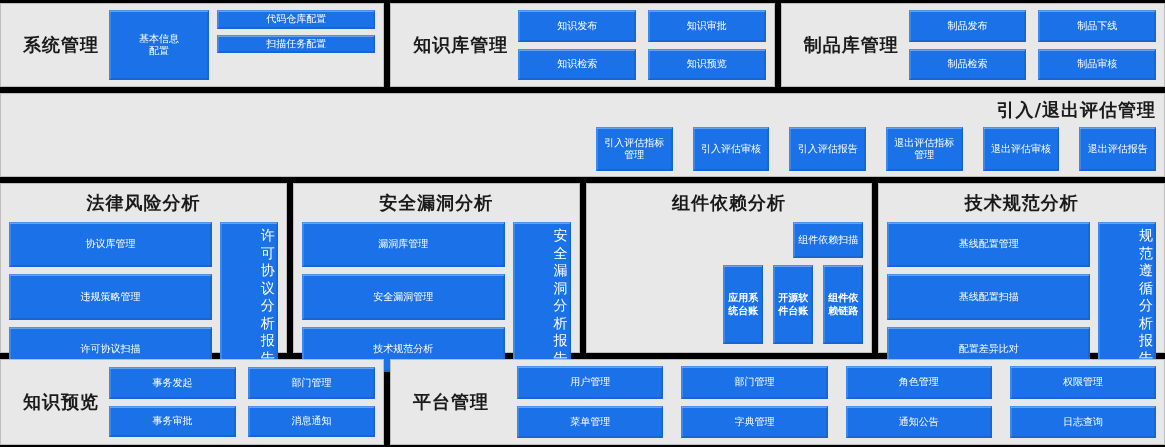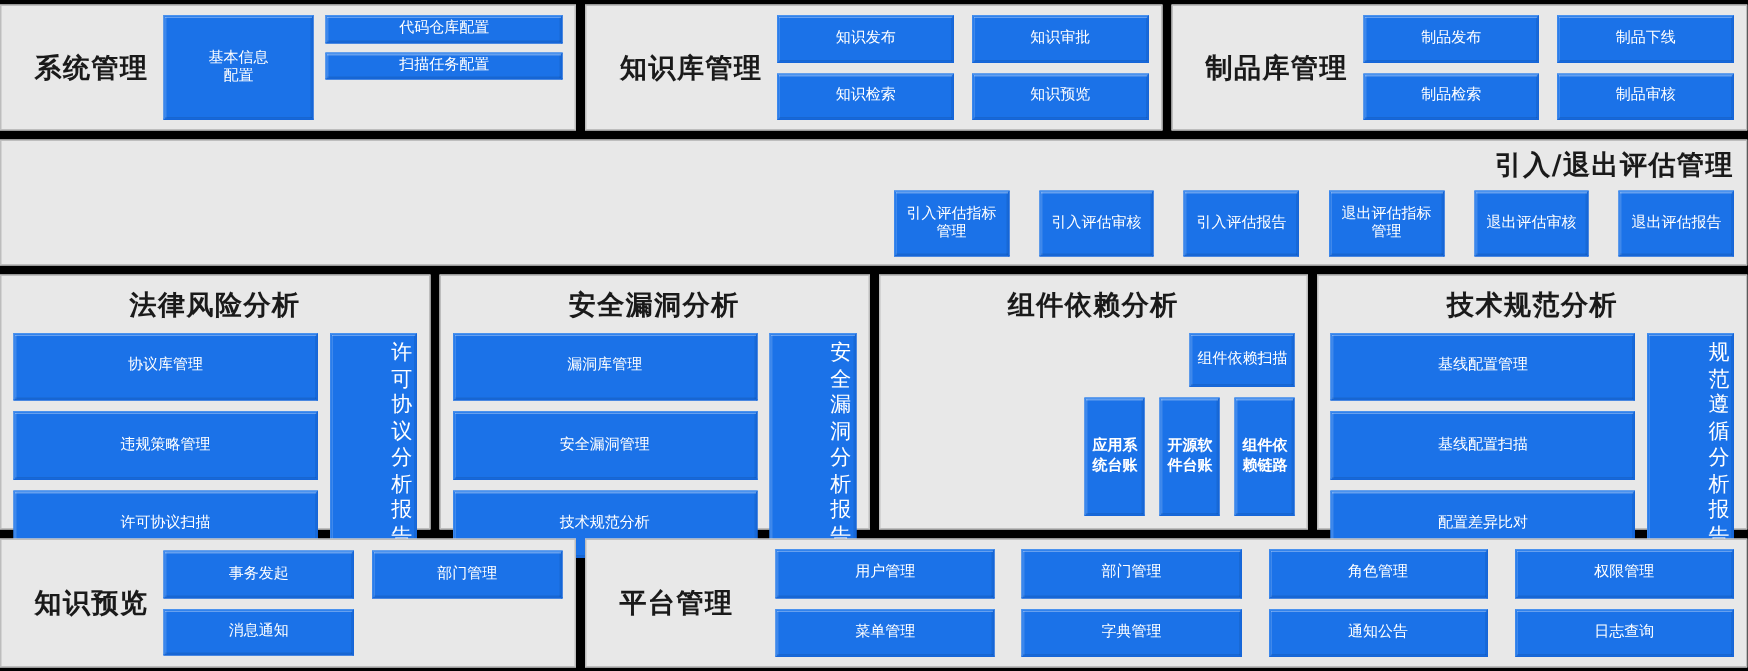--- a/index.html
+++ b/index.html
@@ -243,20 +243,21 @@
 
   </div>
 
   <div class="row row4">
 
     <div class="panel r4-left">
       <div class="panel-title side-title">知识预览</div>
       <div class="grid-2x2">
         <div class="btn">事务发起</div>
         <div class="btn">部门管理</div>
+        <div class="btn">事务审批</div>
         <div class="btn">消息通知</div>
       </div>
     </div>
 
     <div class="panel r4-right">
       <div class="panel-title side-title">平台管理</div>
       <div class="grid-plat">
         <div class="btn">用户管理</div>
         <div class="btn">部门管理</div>
         <div class="btn">角色管理</div>

